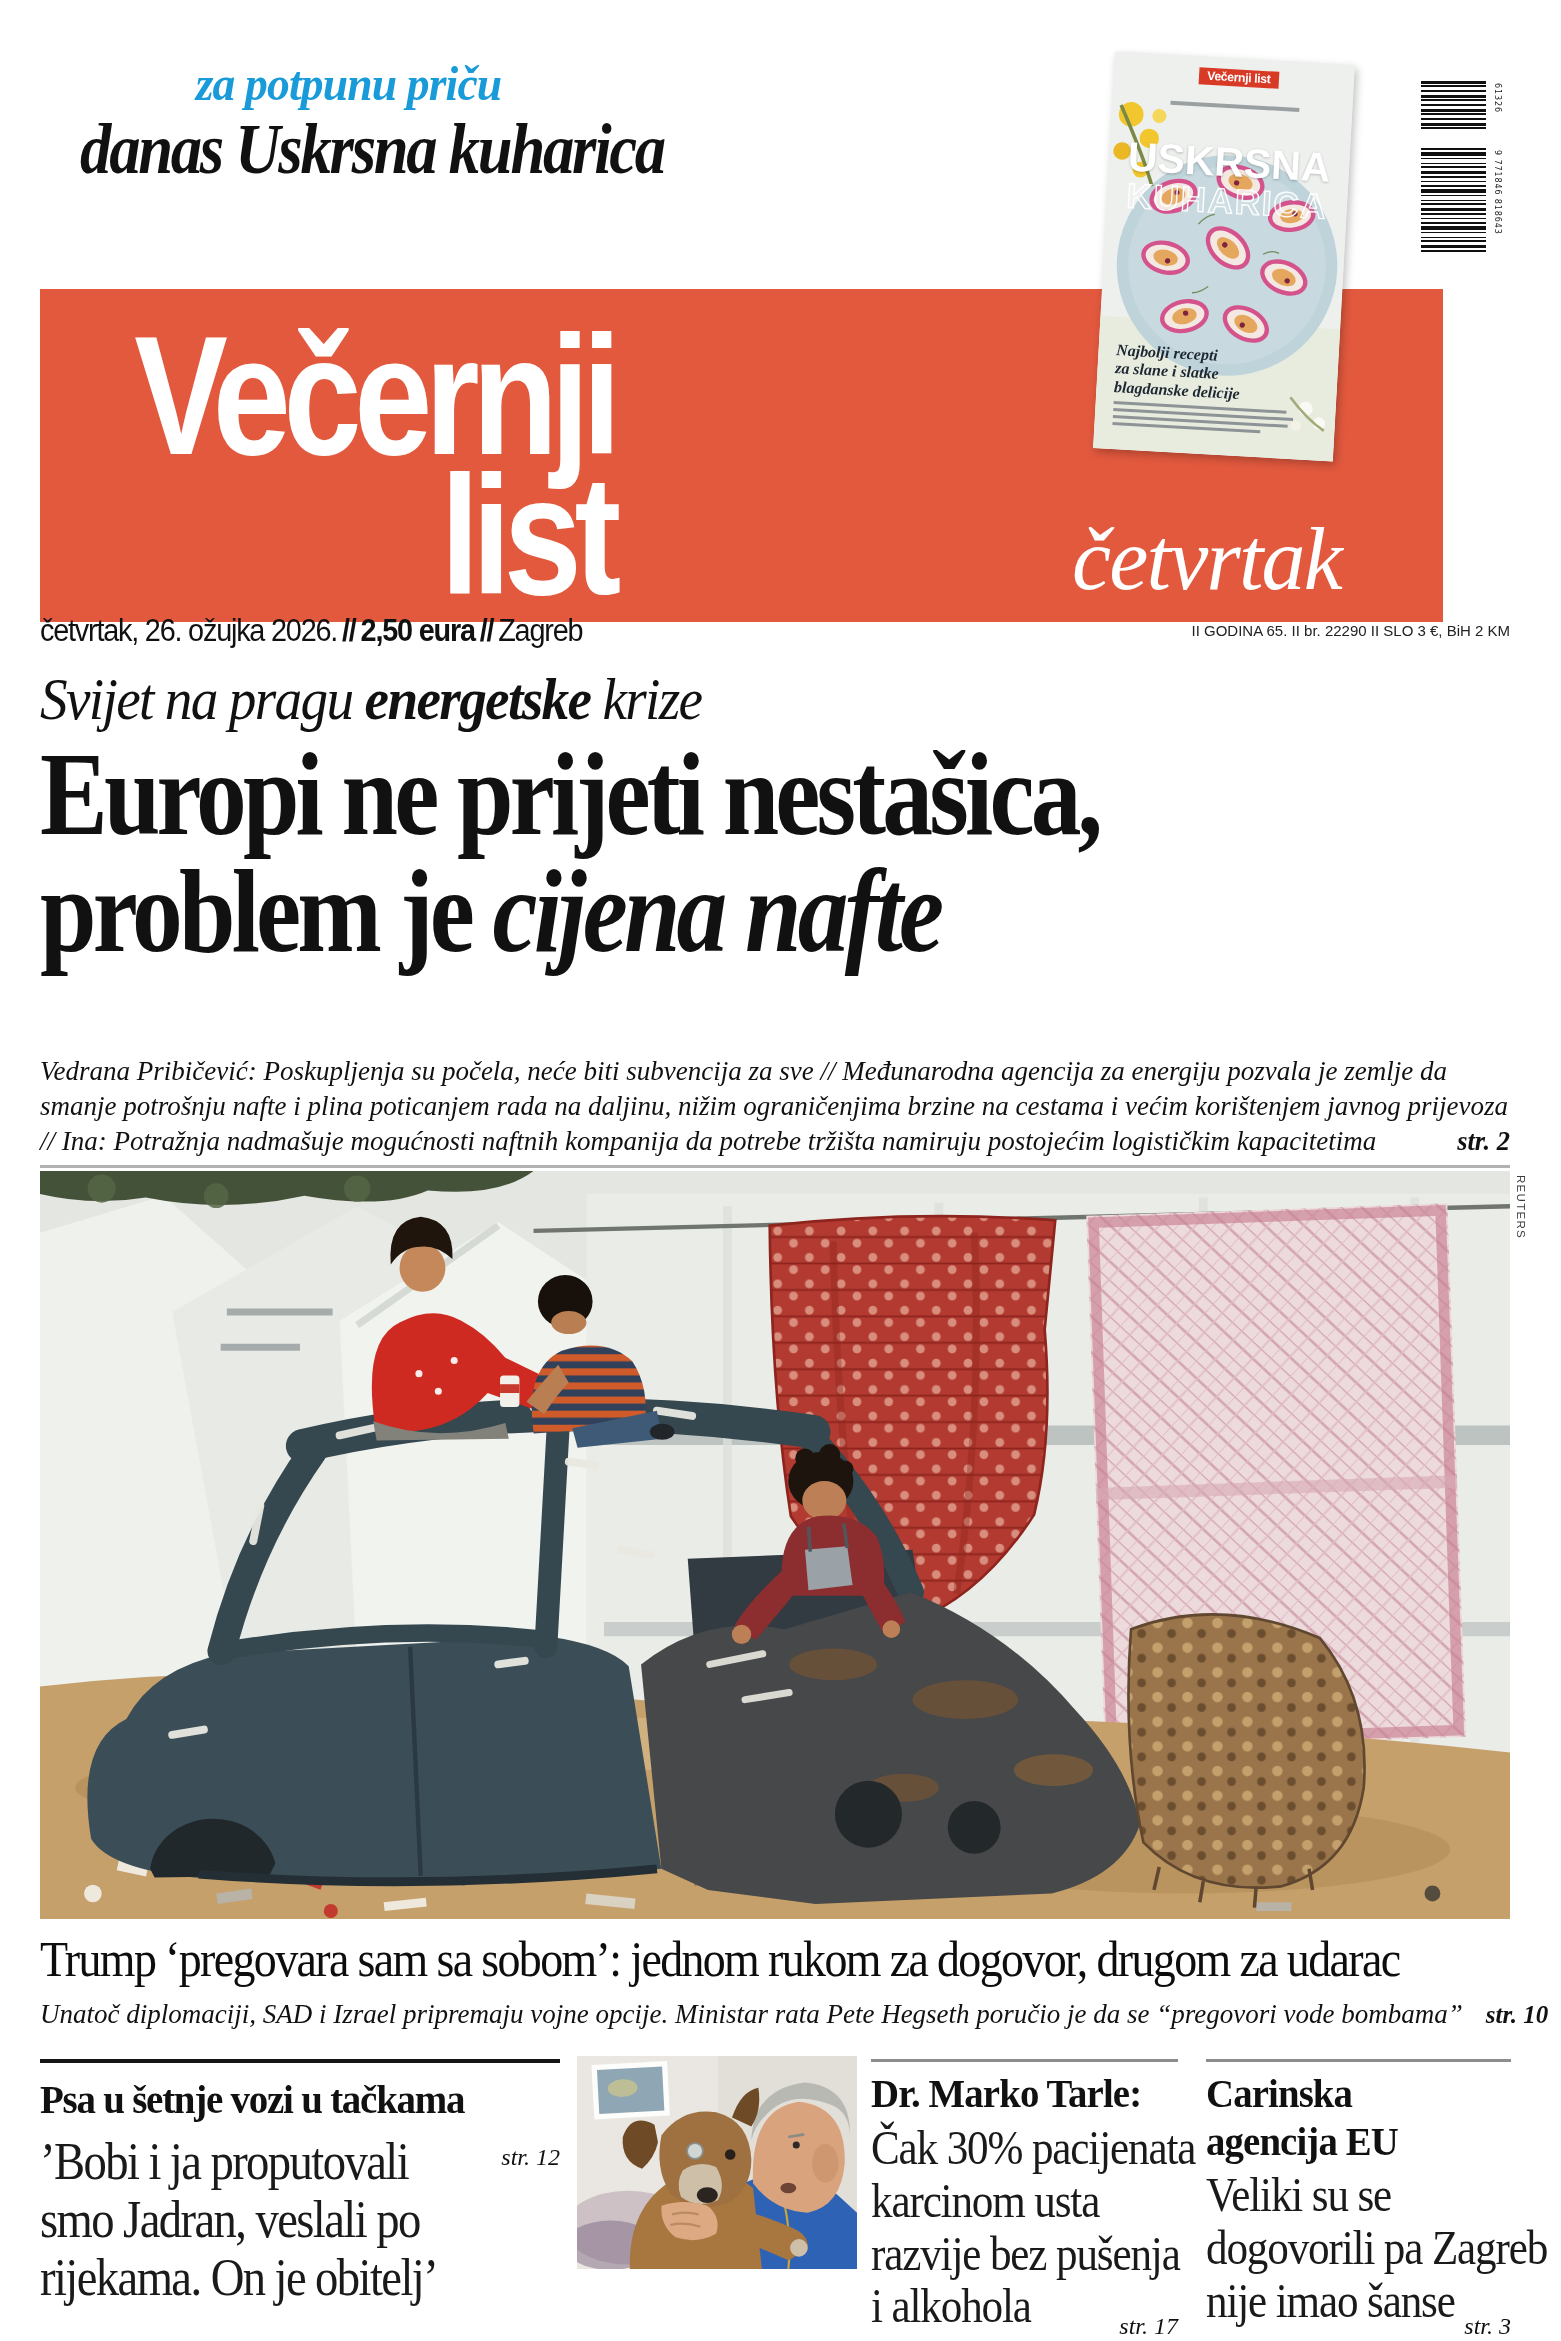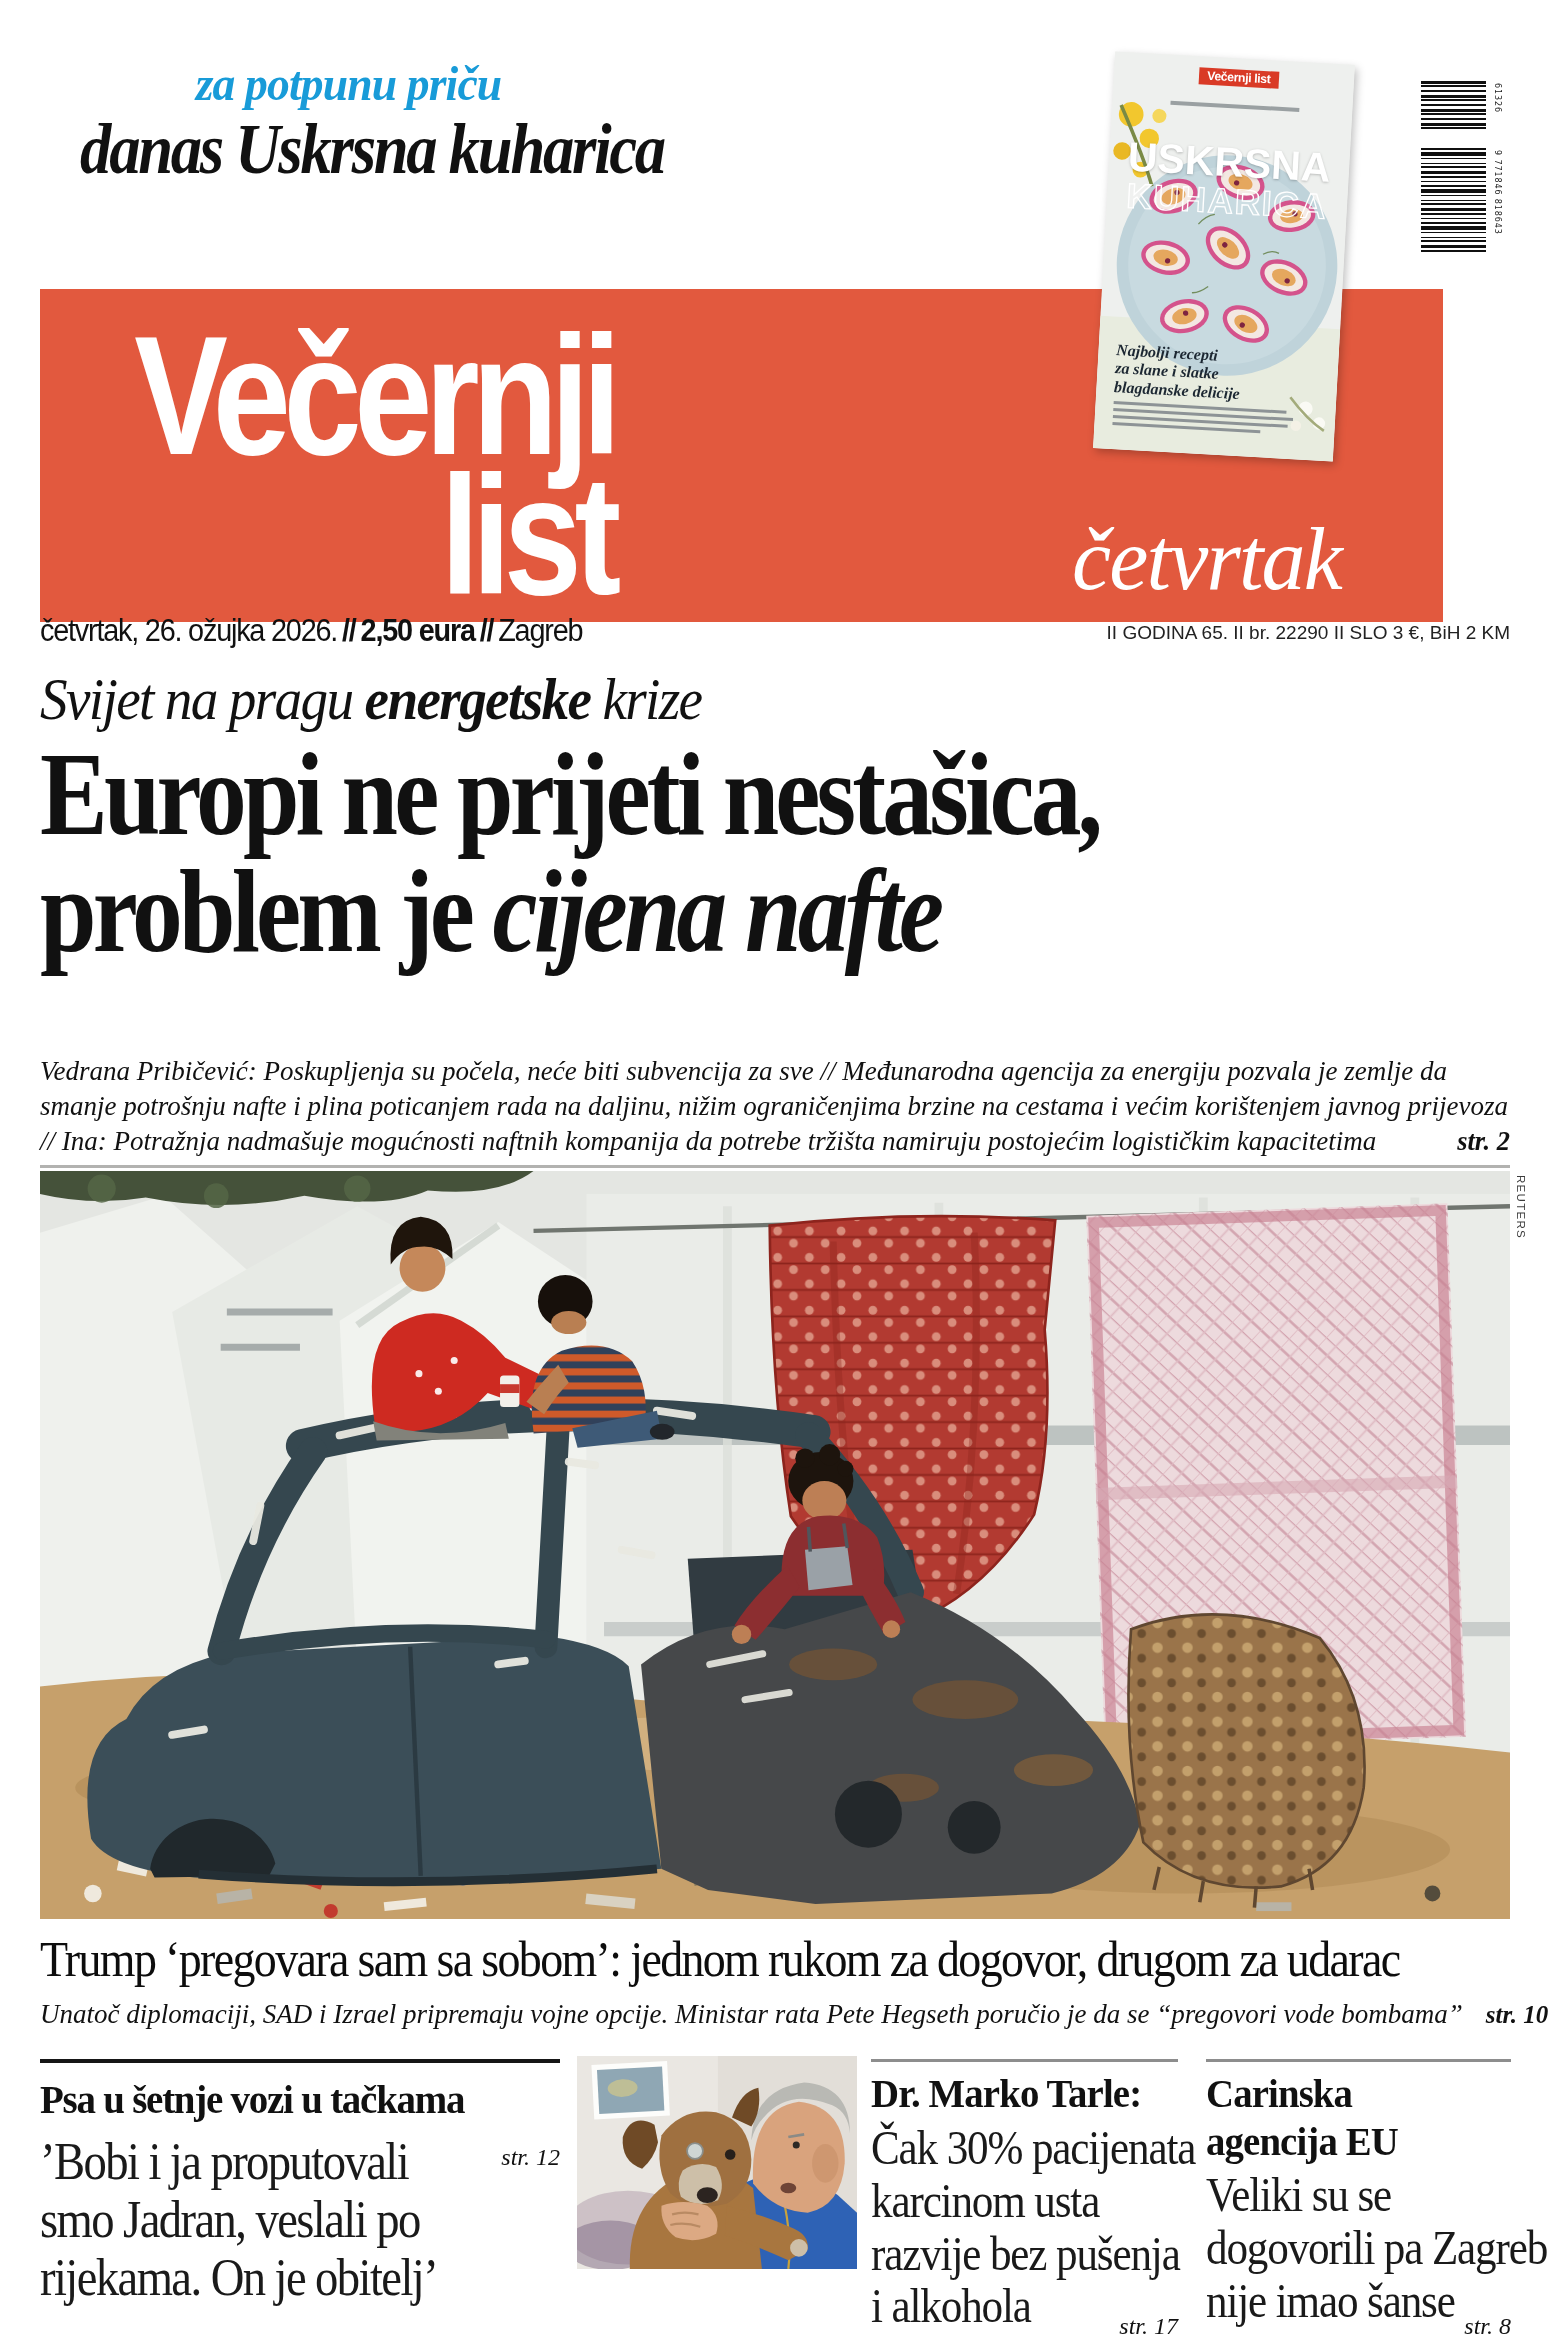--- a/index.html
+++ b/index.html
@@ -91,21 +91,21 @@
   .dateline-left{
     left:40px;top:613px;
     font-family:"Liberation Sans",sans-serif;font-size:31px;
     letter-spacing:-1.3px;transform:scaleX(.93);transform-origin:left top;
     white-space:nowrap;color:#111;
   }
   .dateline-left b{font-weight:700;}
   .dateline-sep{font-weight:700;padding:0 5.3px;}
   .dateline-right{
     right:52px;top:622px;
-    font-family:"Liberation Sans",sans-serif;font-size:19px;color:#222;
+    font-family:"Liberation Sans",sans-serif;font-size:15px;color:#222;
     letter-spacing:0;white-space:nowrap;
   }
 
   
   .lead-kicker{
     left:40px;top:665px;
     font:italic 400 60px "Liberation Serif",serif;letter-spacing:-1.8px;
     transform:scaleX(.92);transform-origin:left top;white-space:nowrap;
   }
   .lead-kicker b{font-weight:700;}
@@ -540,15 +540,15 @@
   <div class="col-page" style="bottom:auto;top:254px;font-style:italic;">str. 17</div>
 </div>
 
 <div class="abs story story-col story-customs">
   <div class="rule-gray"></div>
   <div class="col-title">Carinska</div>
   <div class="col-title">agencija EU</div>
   <div class="col-line">Veliki su se</div>
   <div class="col-line">dogovorili pa Zagreb</div>
   <div class="col-line">nije imao šanse</div>
-  <div class="col-page" style="bottom:auto;top:254px;">str. 8</div>
+  <div class="col-page" style="bottom:auto;top:254px;">str. 3</div>
 </div>
 
 
 </body></html>

